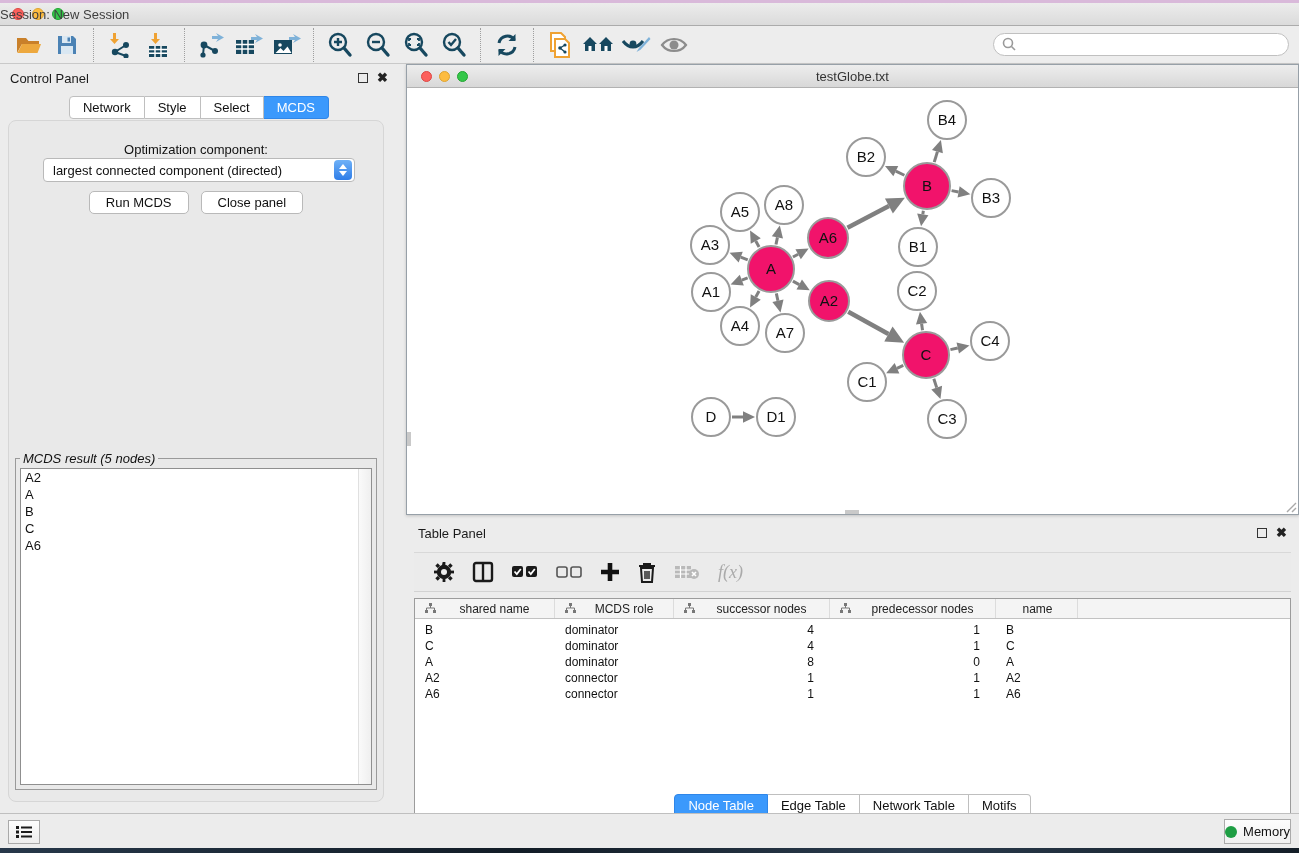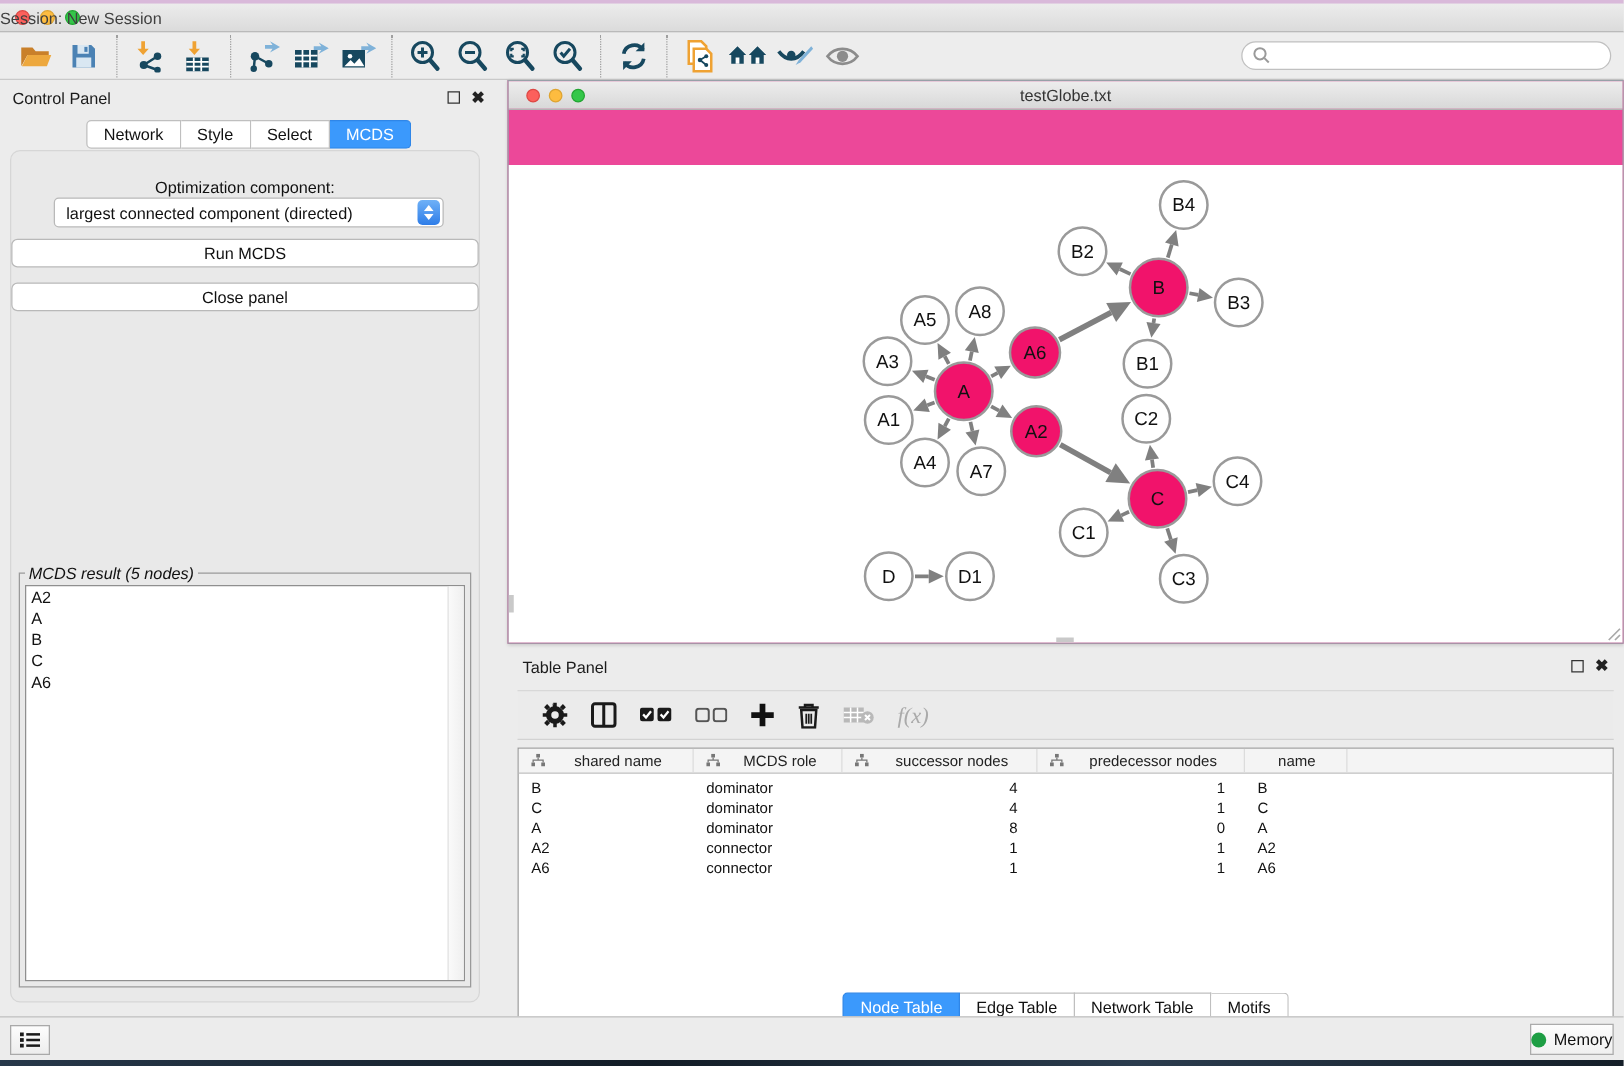--- a/index.html
+++ b/index.html
@@ -46,42 +46,42 @@
 
   .cp-card { position:absolute; left:8px; top:56px; width:376px; height:682px;
     background:#E9E9E9; border:1px solid #D6D6D6; border-radius:8px; }
   .opt-label { text-align:center; font-size:13px; color:#111; margin-top:21px; }
   .dropdown { position:absolute; left:34px; top:37px; width:312px; height:24px; background:#FFFFFF;
     border:1px solid #B9B9B9; border-radius:4px; display:flex; align-items:center; }
   .dropdown-text { font-size:13px; color:#111; padding-left:9px; flex:1; white-space:nowrap; overflow:hidden; }
   .dropdown-stepper { width:18px; height:20px; margin-right:2px; border-radius:4px;
     background:linear-gradient(#6FB1F7,#2E7DE8); display:flex; flex-direction:column;
     align-items:center; justify-content:center; gap:2px; }
-  .cp-buttons { position:absolute; left:0; top:70px; width:100%; display:flex; justify-content:center; gap:12px;flex-direction:column; }
+  .cp-buttons { position:absolute; left:0; top:70px; width:100%; display:flex; justify-content:center; gap:12px; }
   .btn { font-size:13px; color:#111; background:#FFFFFF; border:1px solid #B9B9B9; border-radius:5px;
     padding:3px 16px; height:23px; }
 
   .result-fieldset { position:absolute; left:6px; top:330px; width:362px; height:339px;
     border:1px solid #9A9A9A; background:transparent; }
   .result-fieldset legend { font-size:13px; color:#111; margin-left:4px; padding:0 3px;font-style:italic; }
   .result-list { position:absolute; left:4px; top:2px; right:4px; bottom:4px; background:#FFFFFF;
     border:1px solid #8F8F8F; overflow:hidden; }
   .scroll-track { position:absolute; right:0; top:0; bottom:0; width:13px;
     background:linear-gradient(90deg,#FAFAFA,#EFEFEF); border-left:1px solid #E0E0E0; }
   .list-item { font-size:13px; color:#111; padding:1px 0 1px 4px; line-height:15px; }
 
   
   .net-window { position:absolute; left:406px; top:64px; width:893px; height:451px;
     border:1px solid #97A0A8; background:#ec4899; box-shadow:0 1px 3px rgba(0,0,0,0.18); }
   .net-titlebar { height:23px; background:linear-gradient(#EDEDED,#D8D8D8); border-bottom:1px solid #B2B2B2;
     display:flex; align-items:center; position:relative; }
   .net-titlebar .traffic { margin-left:14px; gap:7px; }
   .net-titlebar .light { width:11px; height:11px; }
   .net-title-text { position:absolute; left:0; right:0; text-align:center; font-size:13px; color:#333; }
-  .net-canvas { position:absolute; left:0; top:23px; right:0; bottom:0; background:#FFFFFF; overflow:hidden;margin-top:44px; }
+  .net-canvas { position:absolute; left:0; top:23px; right:0; bottom:0; background:#FFFFFF; overflow:hidden; }
   .net-grip { position:absolute; right:1px; bottom:1px; width:12px; height:12px; }
   .net-scroll-nub-left { position:absolute; left:0; top:344px; width:4px; height:14px; background:#C9C9C9; }
   .net-scroll-nub-bottom { position:absolute; left:438px; bottom:0; width:14px; height:4px; background:#C9C9C9; }
 
   
   .table-panel { position:absolute; left:406px; top:520px; width:893px; height:293px; background:#ECECEC; }
   .tp-head { height:26px; display:flex; align-items:center; padding:0 12px; }
   .tp-toolbar { position:absolute; left:8px; top:32px; right:8px; height:40px; background:#EBEBEB;
     border-top:1px solid #D8D8D8; border-bottom:1px solid #D2D2D2; display:flex; align-items:center;
     gap:18px; padding-left:20px; }

